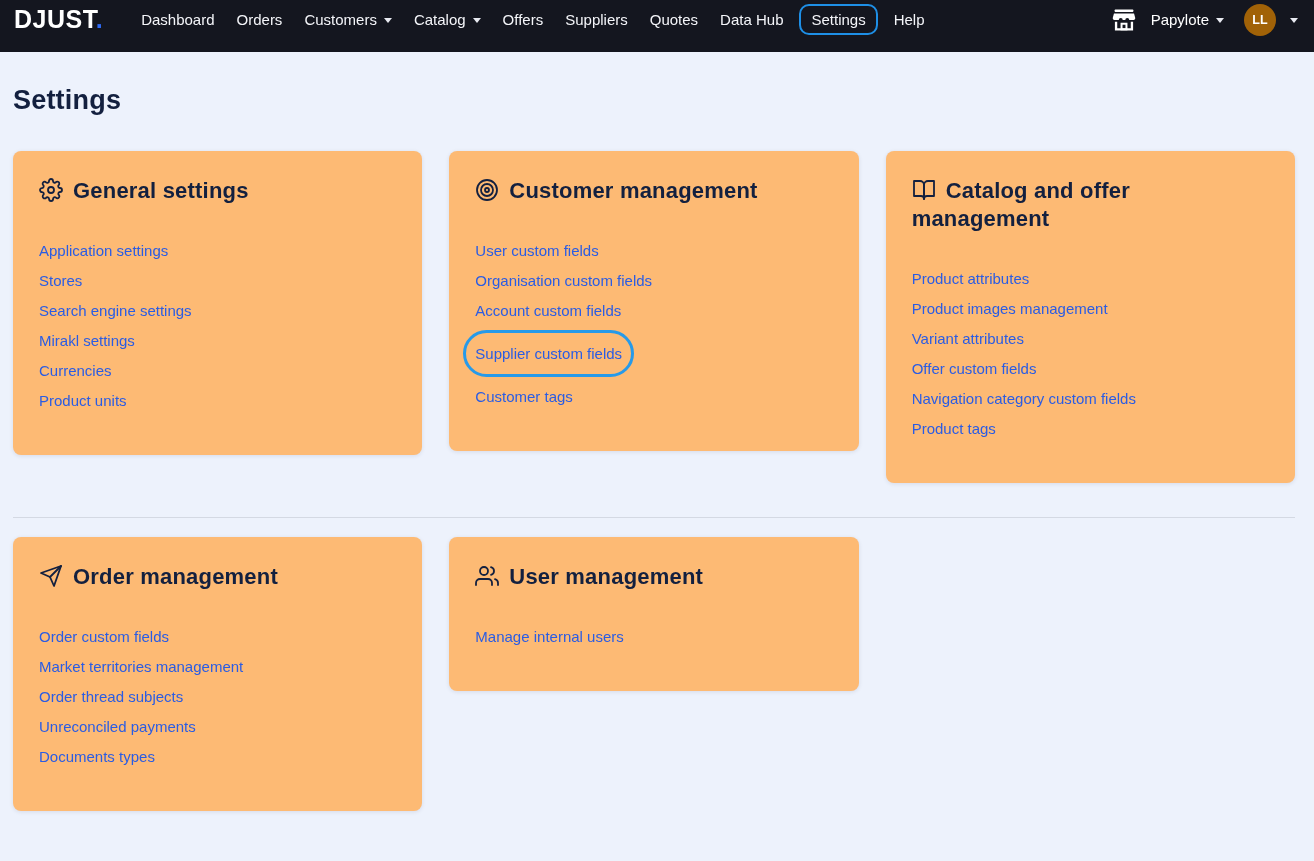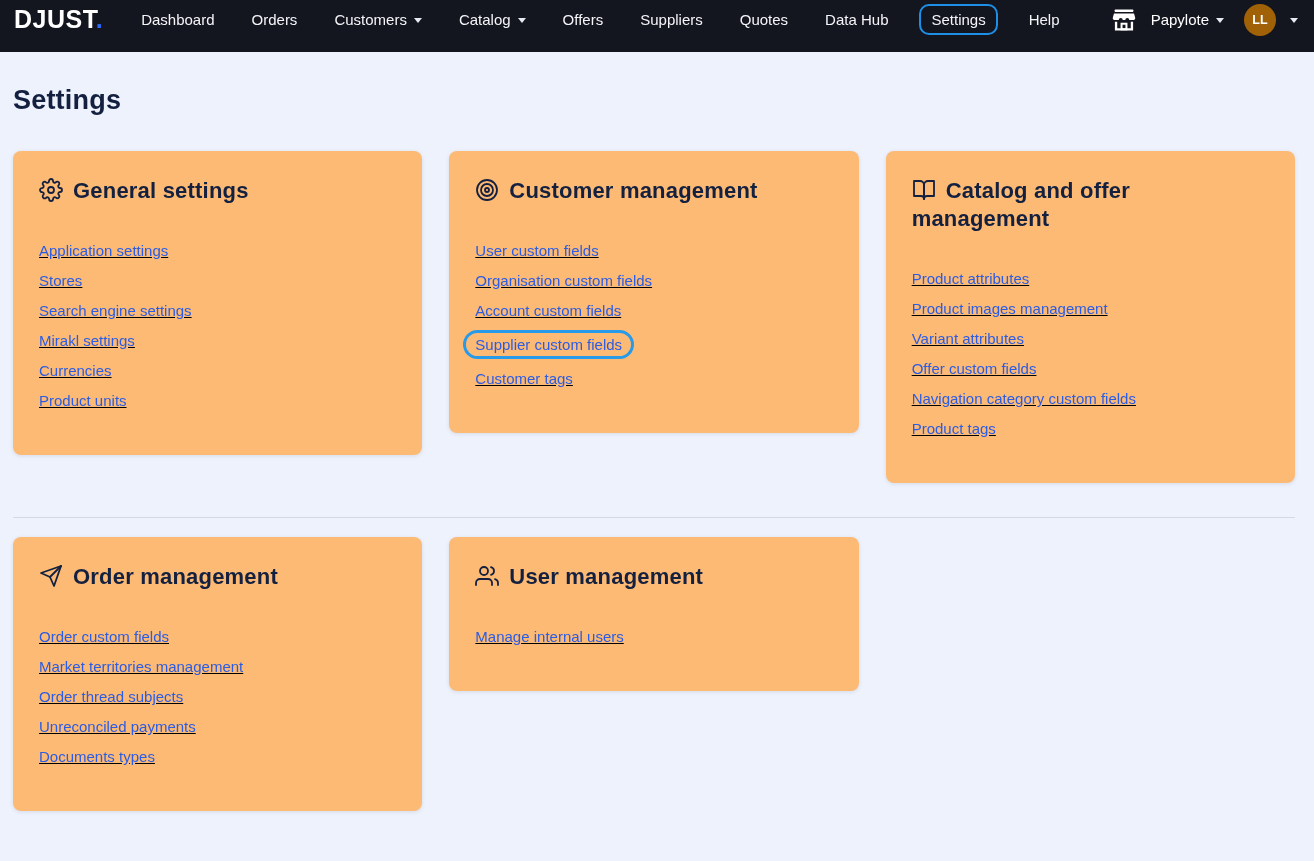--- a/index.html
+++ b/index.html
@@ -16,21 +16,21 @@
     height:52px; background:#14161f;
     display:flex; align-items:center;
     padding:0 16px 13px 14px;
     color:#f4f5f9;
   }
   .logo {
     color:#ffffff; font-weight:800; font-size:25px; letter-spacing:0.5px;
     margin-right:38px; white-space:nowrap;
   }
   .logo .dot { color:#2f6bf6; }
-  .nav-items { display:flex; align-items:center; gap:37px; }
+  .nav-items { display:flex; align-items:center; gap:22px; }
   .nav-item {
     font-size:15px; color:#f4f5f9; cursor:pointer; white-space:nowrap;
     display:flex; align-items:center; gap:7px;
   }
   .nav-item.active {
     border:2.5px solid #1e8fe6; border-radius:10px;
     padding:5px 10px; margin:0 -6px;
   }
   .caret {
     width:0; height:0; display:inline-block;
@@ -64,31 +64,31 @@
     padding:26px 26px 44px 26px;
   }
   .card h2 {
     color:#13203f; font-size:22px; font-weight:600;
     line-height:28px; margin:0 0 35px 0; letter-spacing:0.2px;
   }
   .card h2 svg {
     width:24px; height:24px; vertical-align:-4px; margin-right:10px;
     stroke:#13203f;
   }
-  ul.links { list-style:none; margin:0; padding:0;text-decoration:underline; }
+  ul.links { list-style:none; margin:0; padding:0; }
   ul.links li { line-height:21px; margin-bottom:9px; }
   ul.links li:last-child { margin-bottom:0; }
   ul.links a {
     color:#2a5ce4; font-size:15px; font-weight:500;
     text-decoration:none; cursor:pointer;
   }
   ul.links li.highlighted a {
     display:inline-block;
     border:3px solid #279ae9; border-radius:999px;
-    padding:1px 9px; margin-left:-12px;text-align:center;
+    padding:10px 9px; margin-left:-12px;text-align:center;
   }
   hr.section-divider {
     border:none; border-top:1.5px solid #d4d9e3;
     margin:34px 0 19px 0;
   }
   .icon-svg { fill:none; stroke-width:1.8; stroke-linecap:round; stroke-linejoin:round; }
 </style>
 </head>
 <body>
 

